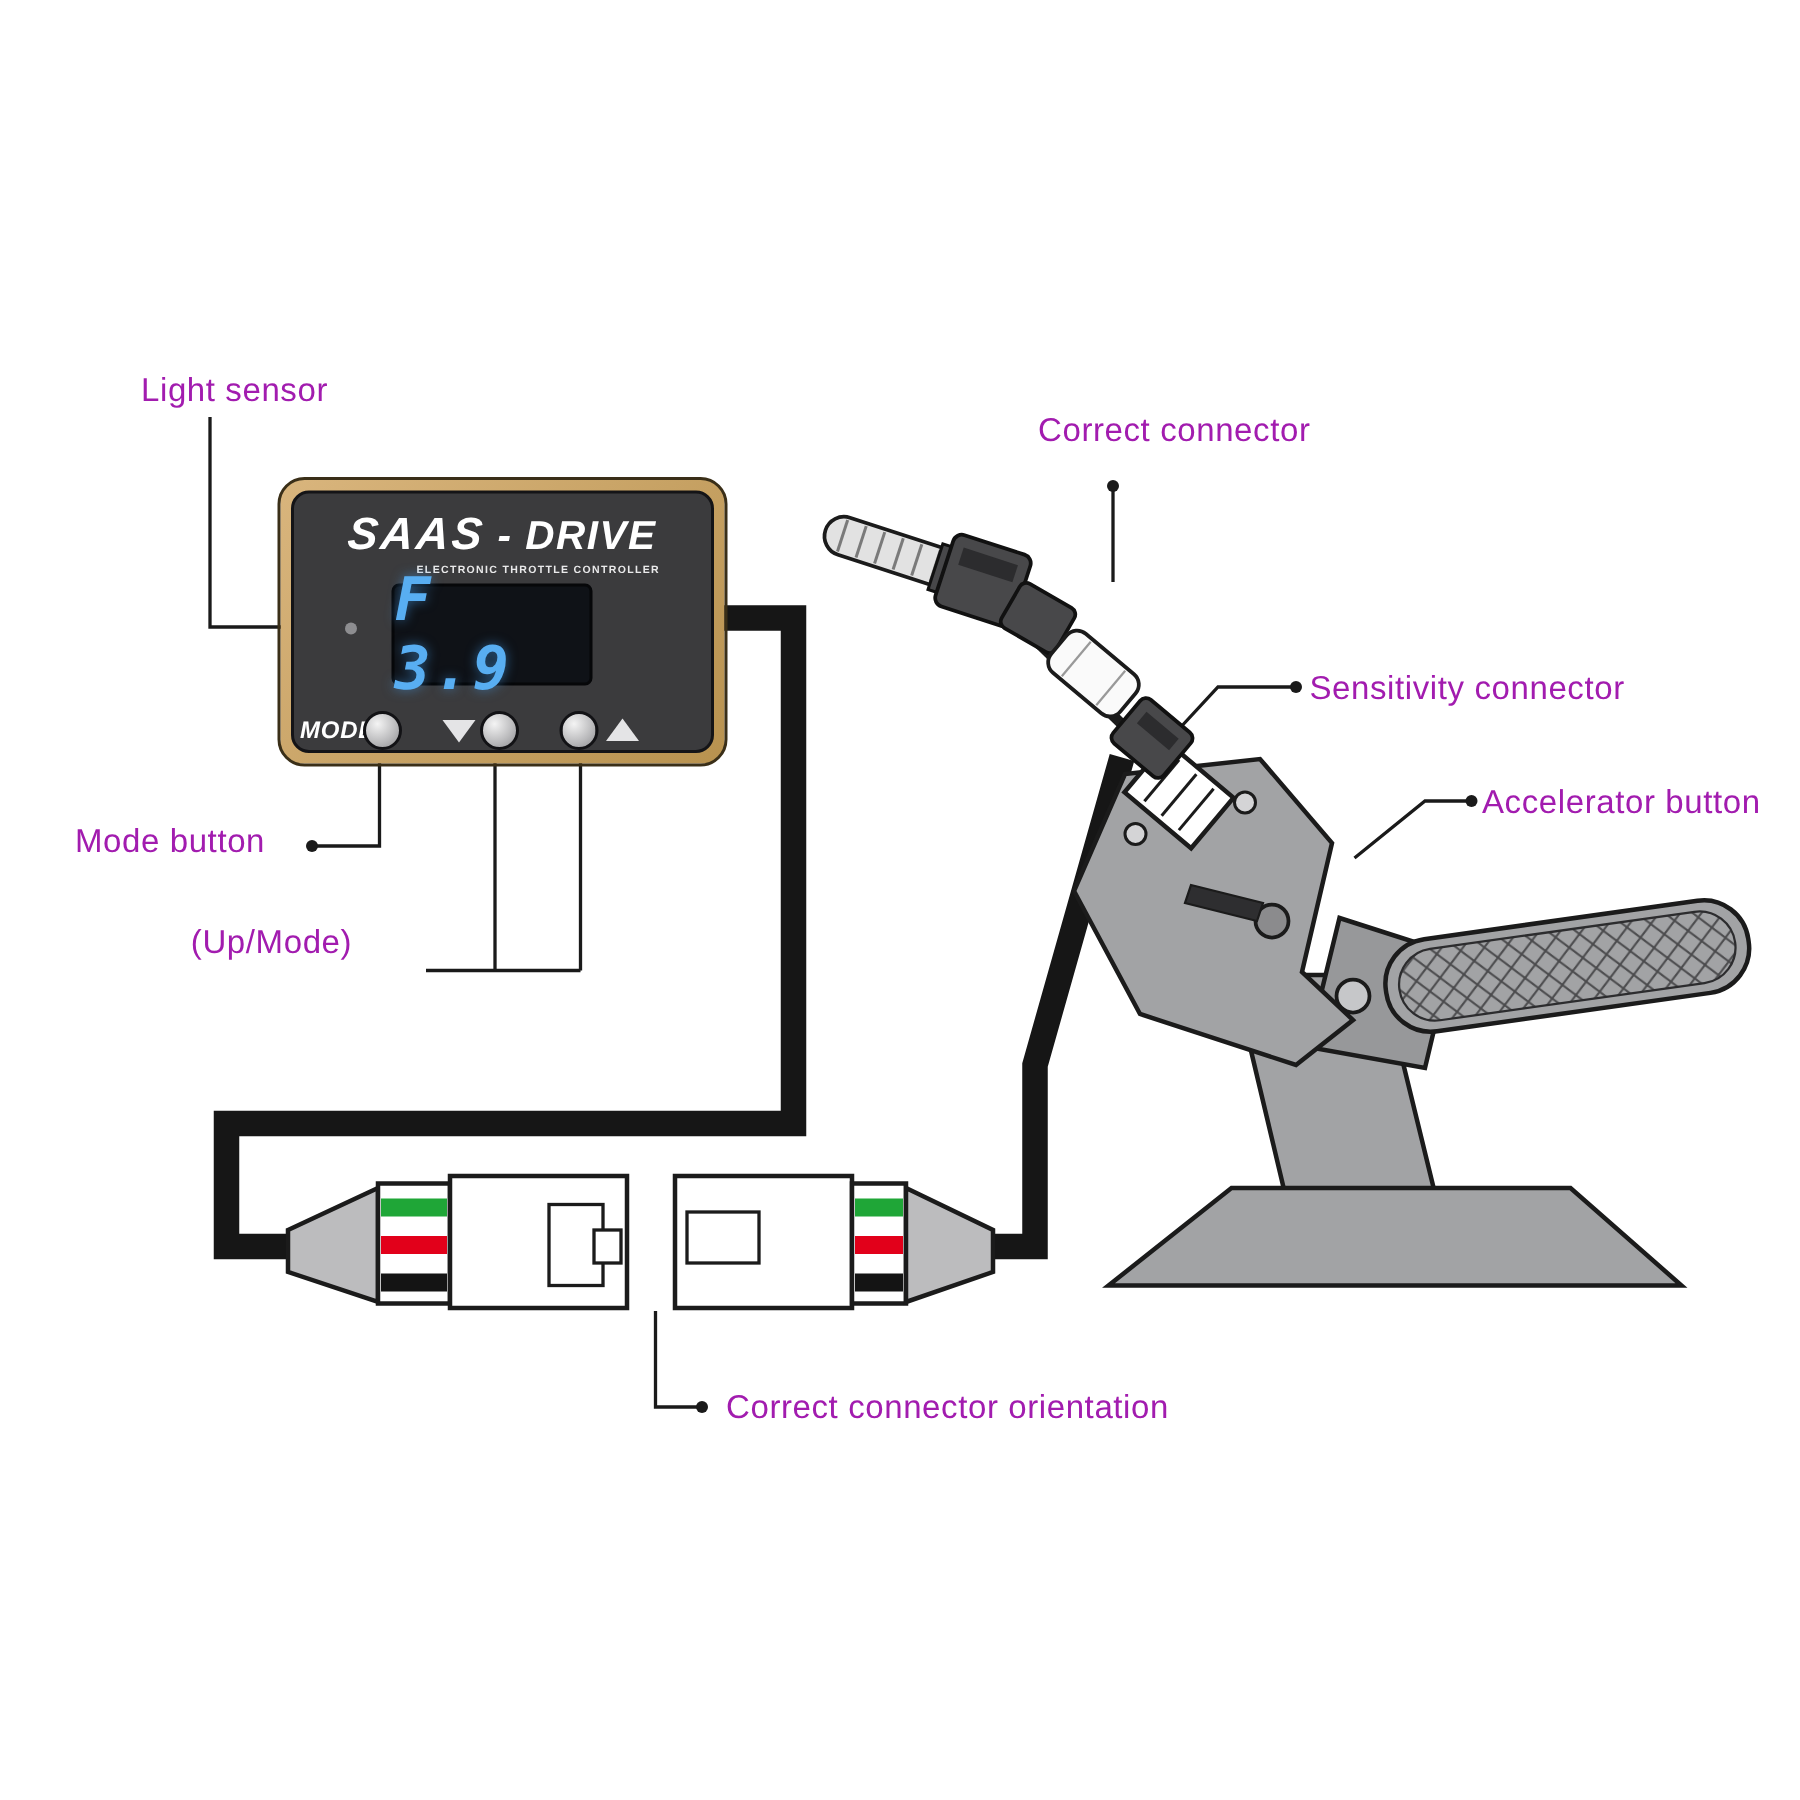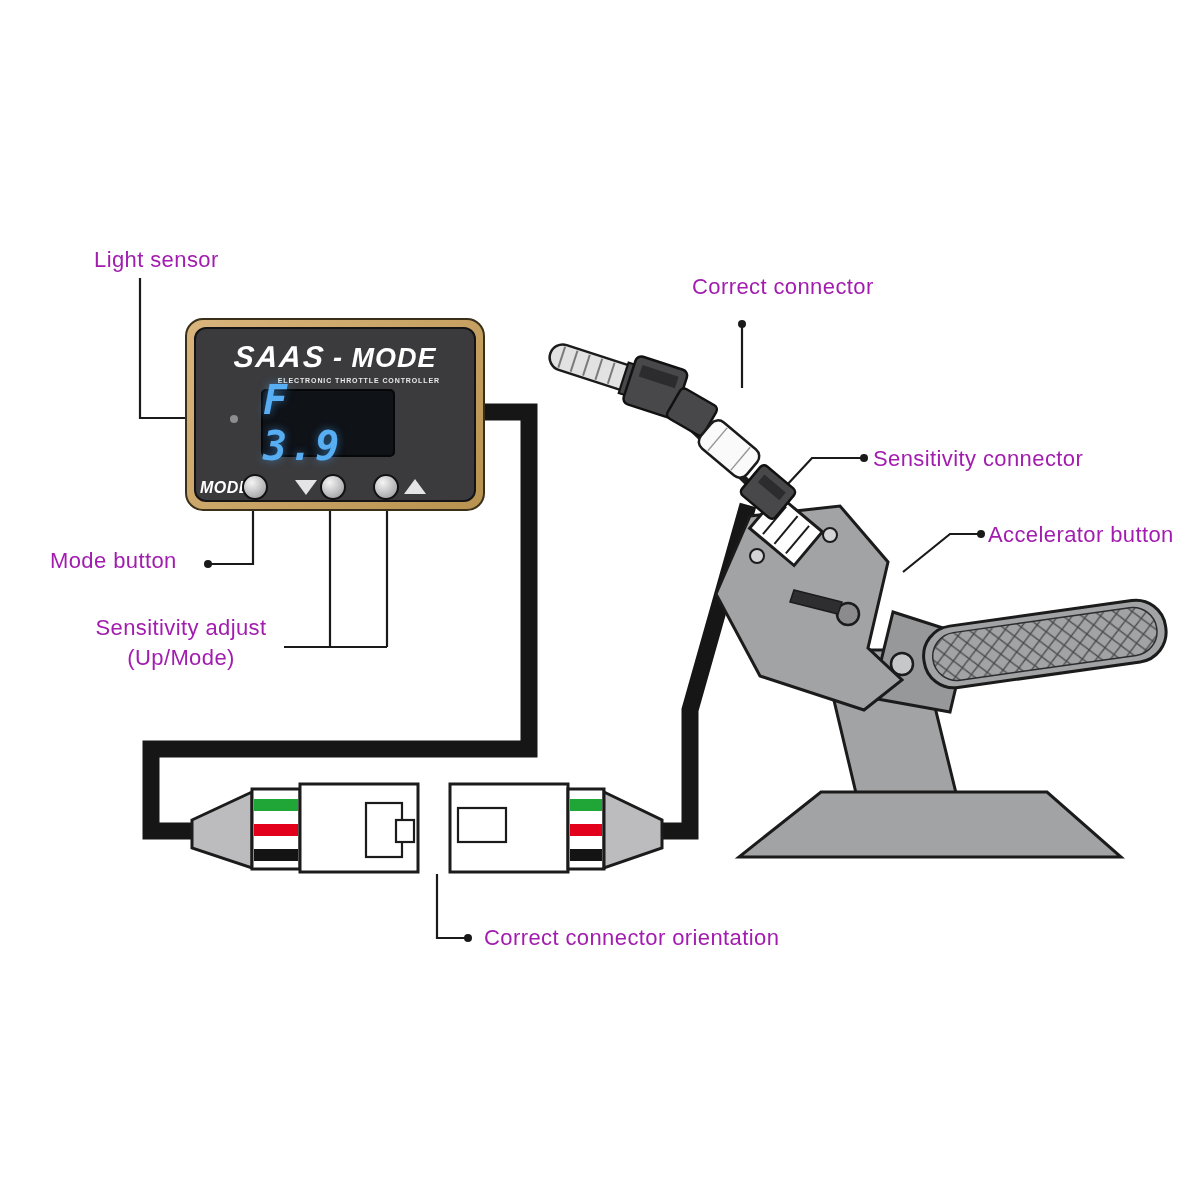--- a/index.html
+++ b/index.html
@@ -150,40 +150,39 @@
       <rect x="570" y="824" width="32" height="12" fill="#e2001a"></rect>
       <rect x="570" y="849" width="32" height="12" fill="#141414"></rect>
       <polygon points="604,792 662,820 662,848 604,868" fill="#bcbcbe" stroke="#1b1b1b" stroke-width="3"></polygon>
     </g>
   </svg>
 
   <div class="device">
     <div class="device-inner">
       <div class="logo-row">
         <span class="saas">SAAS</span>
-        <span class="drive">- MODE</span>
+        <span class="drive">- DRIVE</span>
       </div>
       <div class="subtitle">ELECTRONIC THROTTLE CONTROLLER</div>
       <div class="sensor-dot"></div>
       <div class="display">
         <span>F 3.9</span>
       </div>
       <span class="mode-label">MODE</span>
       <span class="btn mode"></span>
       <span class="tri down"></span>
       <span class="btn down"></span>
       <span class="btn up"></span>
       <span class="tri up"></span>
     </div>
   </div>
 
   <div class="label lbl-light">Light sensor</div>
   <div class="label lbl-mode">Mode button</div>
   <div class="label lbl-sens center">
-    <div>Sensitivity adjust</div>
     <div>(Up/Mode)</div>
   </div>
   <div class="label lbl-vehicle">Correct connector</div>
   <div class="label lbl-accconn">Sensitivity connector</div>
   <div class="label lbl-accped">Accelerator button</div>
   <div class="label lbl-orient">Correct connector orientation</div>
 
 </div>
 
 </body></html>

